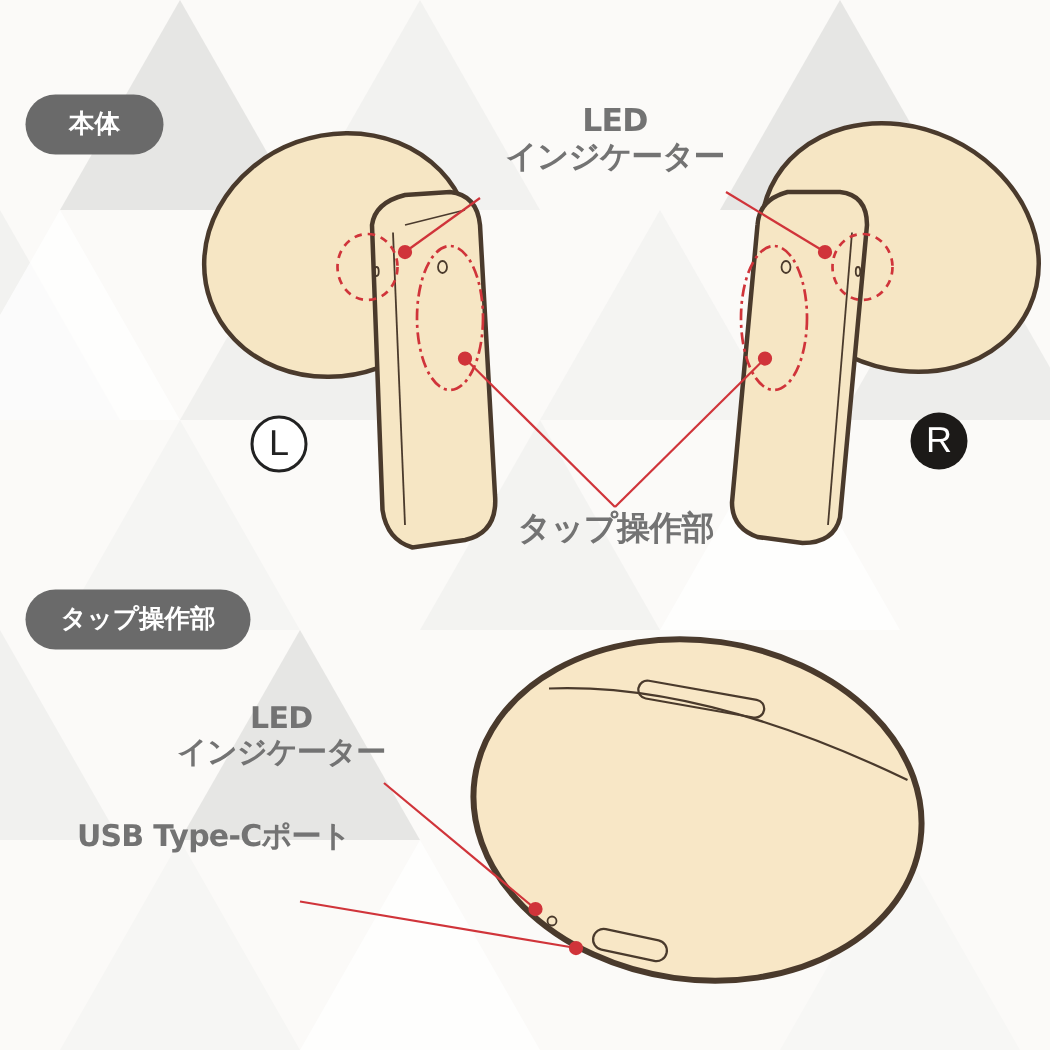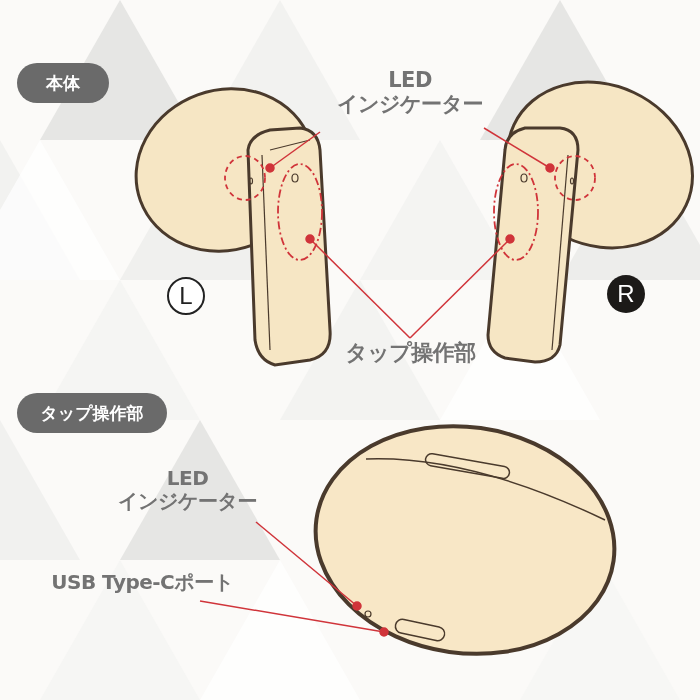--- a/index.html
+++ b/index.html
@@ -104,16 +104,16 @@
   </div>
   <div class="label" style="left:318px;top:340px;width:185px;font-size:22px;">タップ操作部</div>
 
   <div class="badge" style="left:167px;top:277px;border:2px solid #222;background:#fff;color:#222;width:34px;height:34px;line-height:34px;">L</div>
   <div class="badge" style="left:607px;top:275px;background:#1c1a18;color:#fff;">R</div>
 
   <div class="label" style="left:95px;top:467px;width:185px;">
     <span>LED</span>
     <span>インジケーター</span>
   </div>
-  <div class="label" style="left:20px;top:571px;width:245px;">
+  <div class="label" style="left:20px;top:546px;width:245px;">
     <span>USB Type-Cポート</span>
   </div>
 </div>
 
 </body></html>

